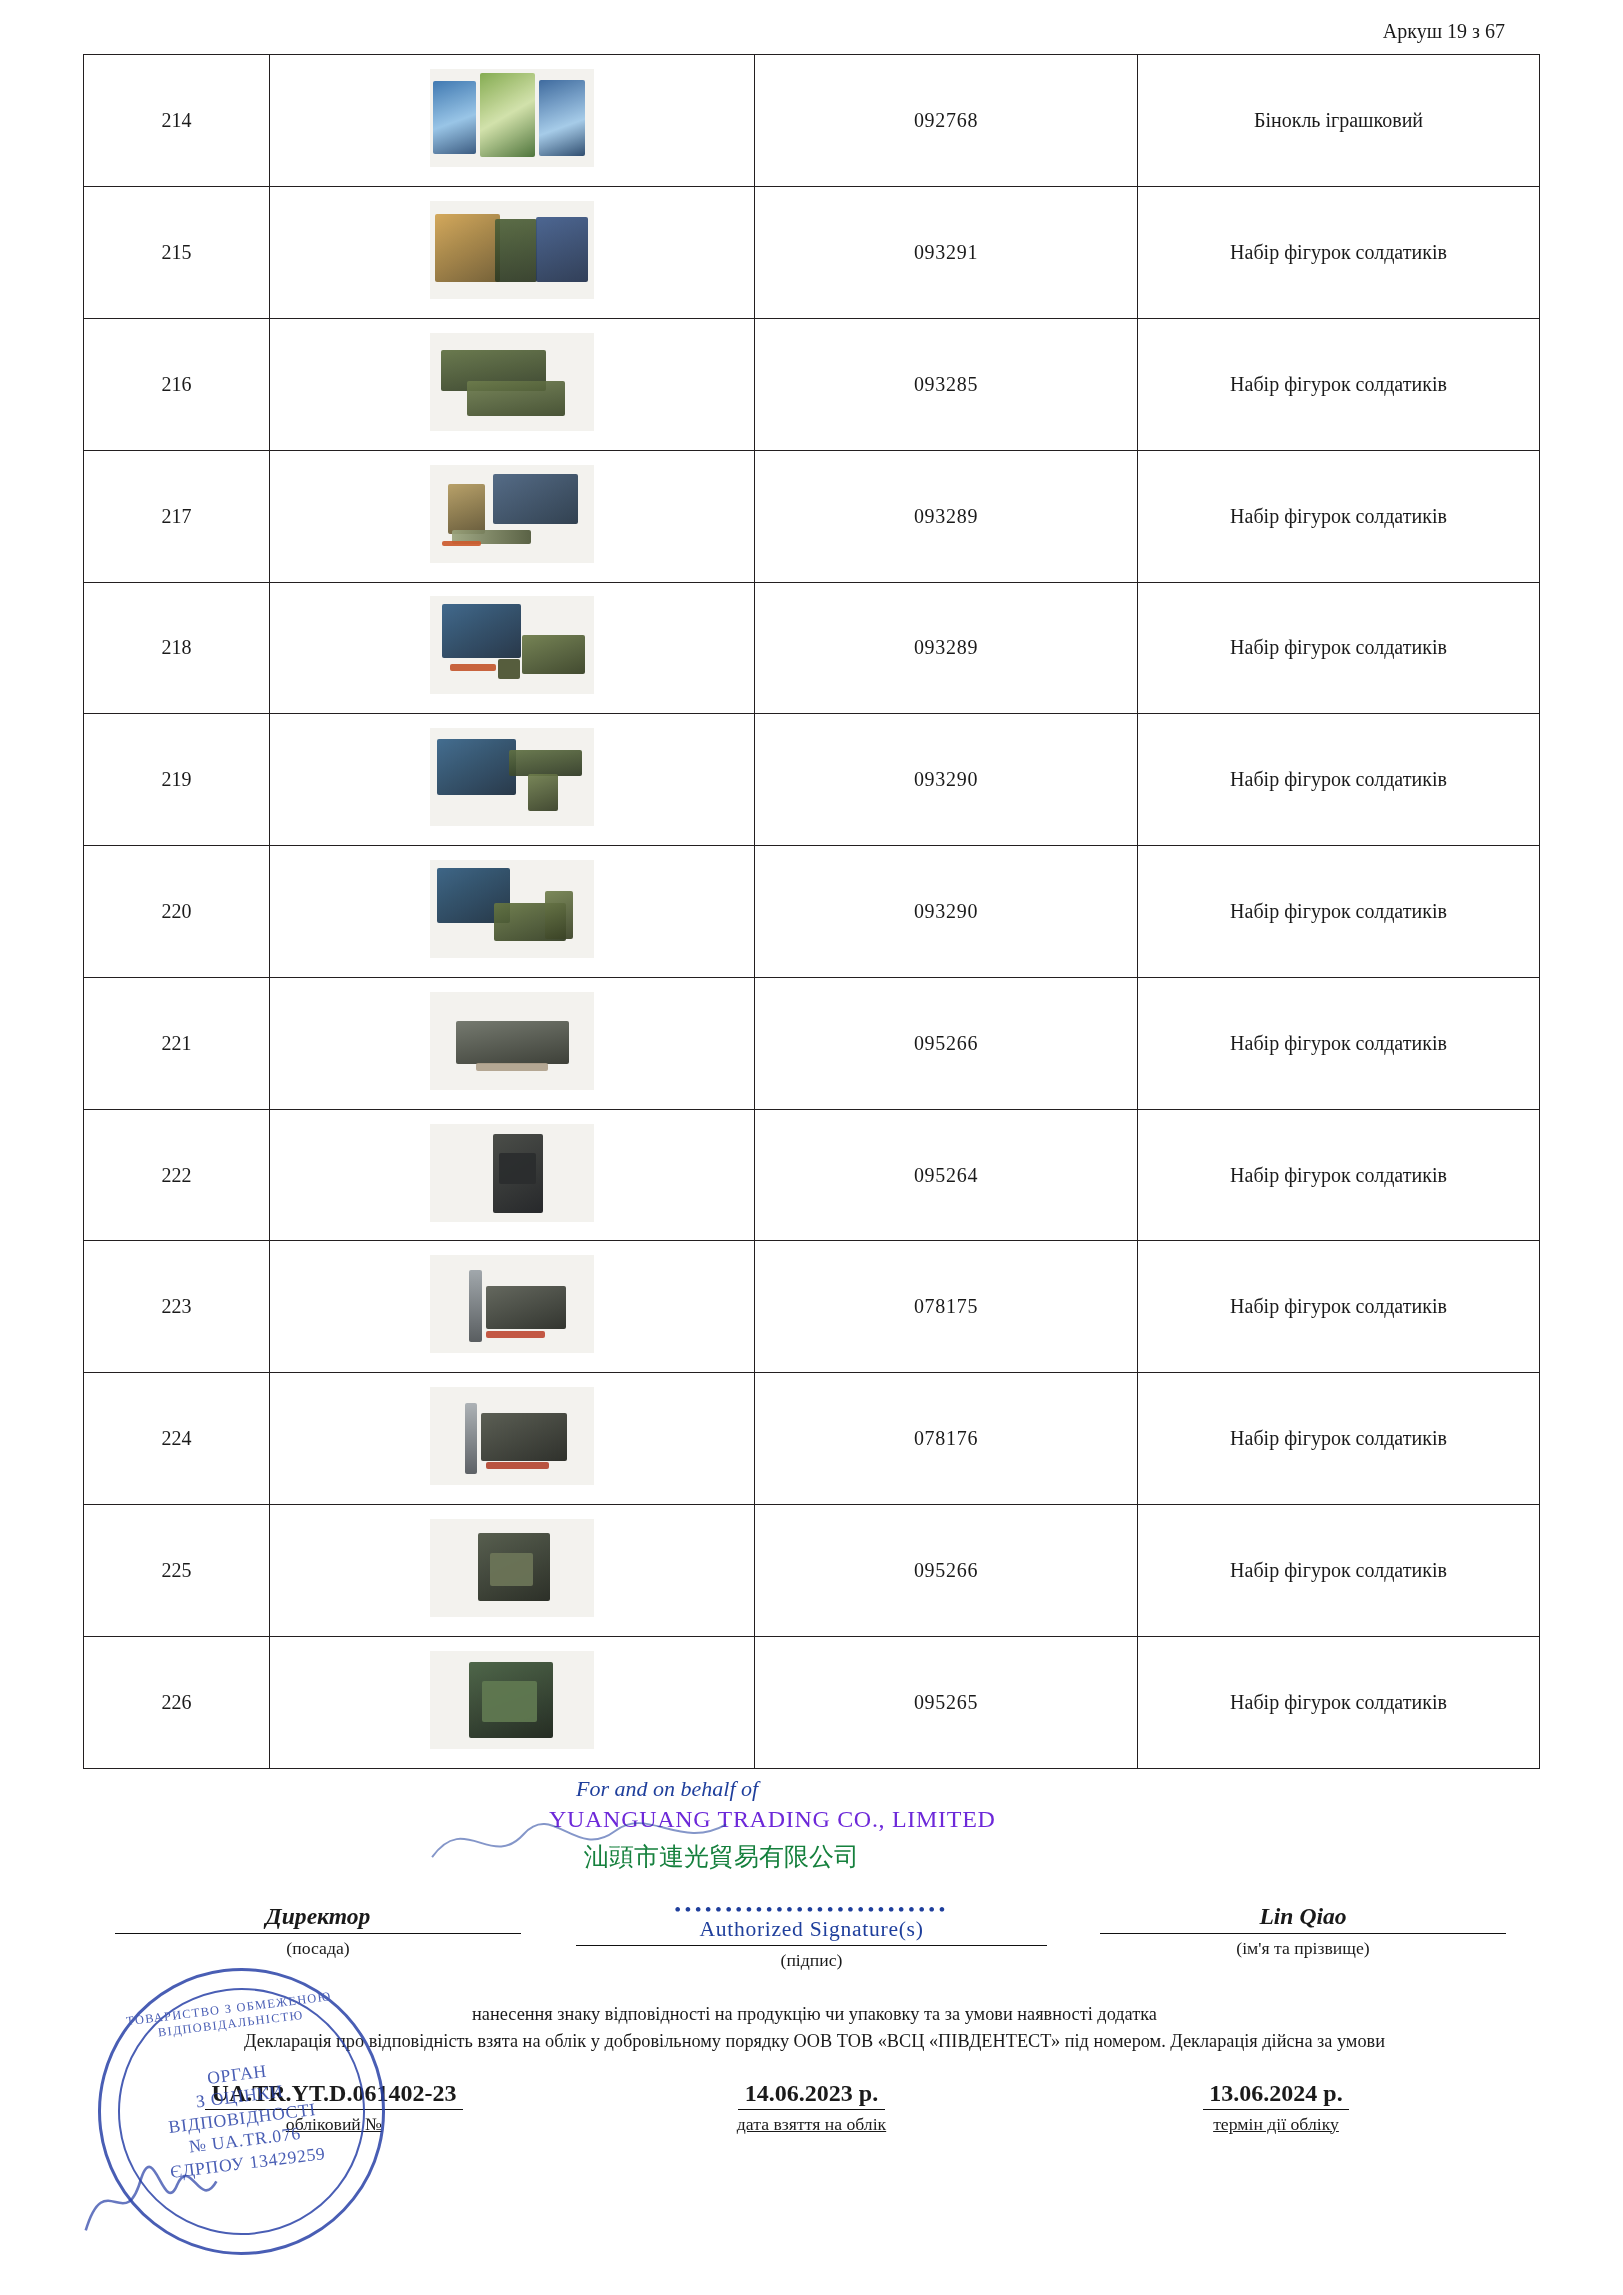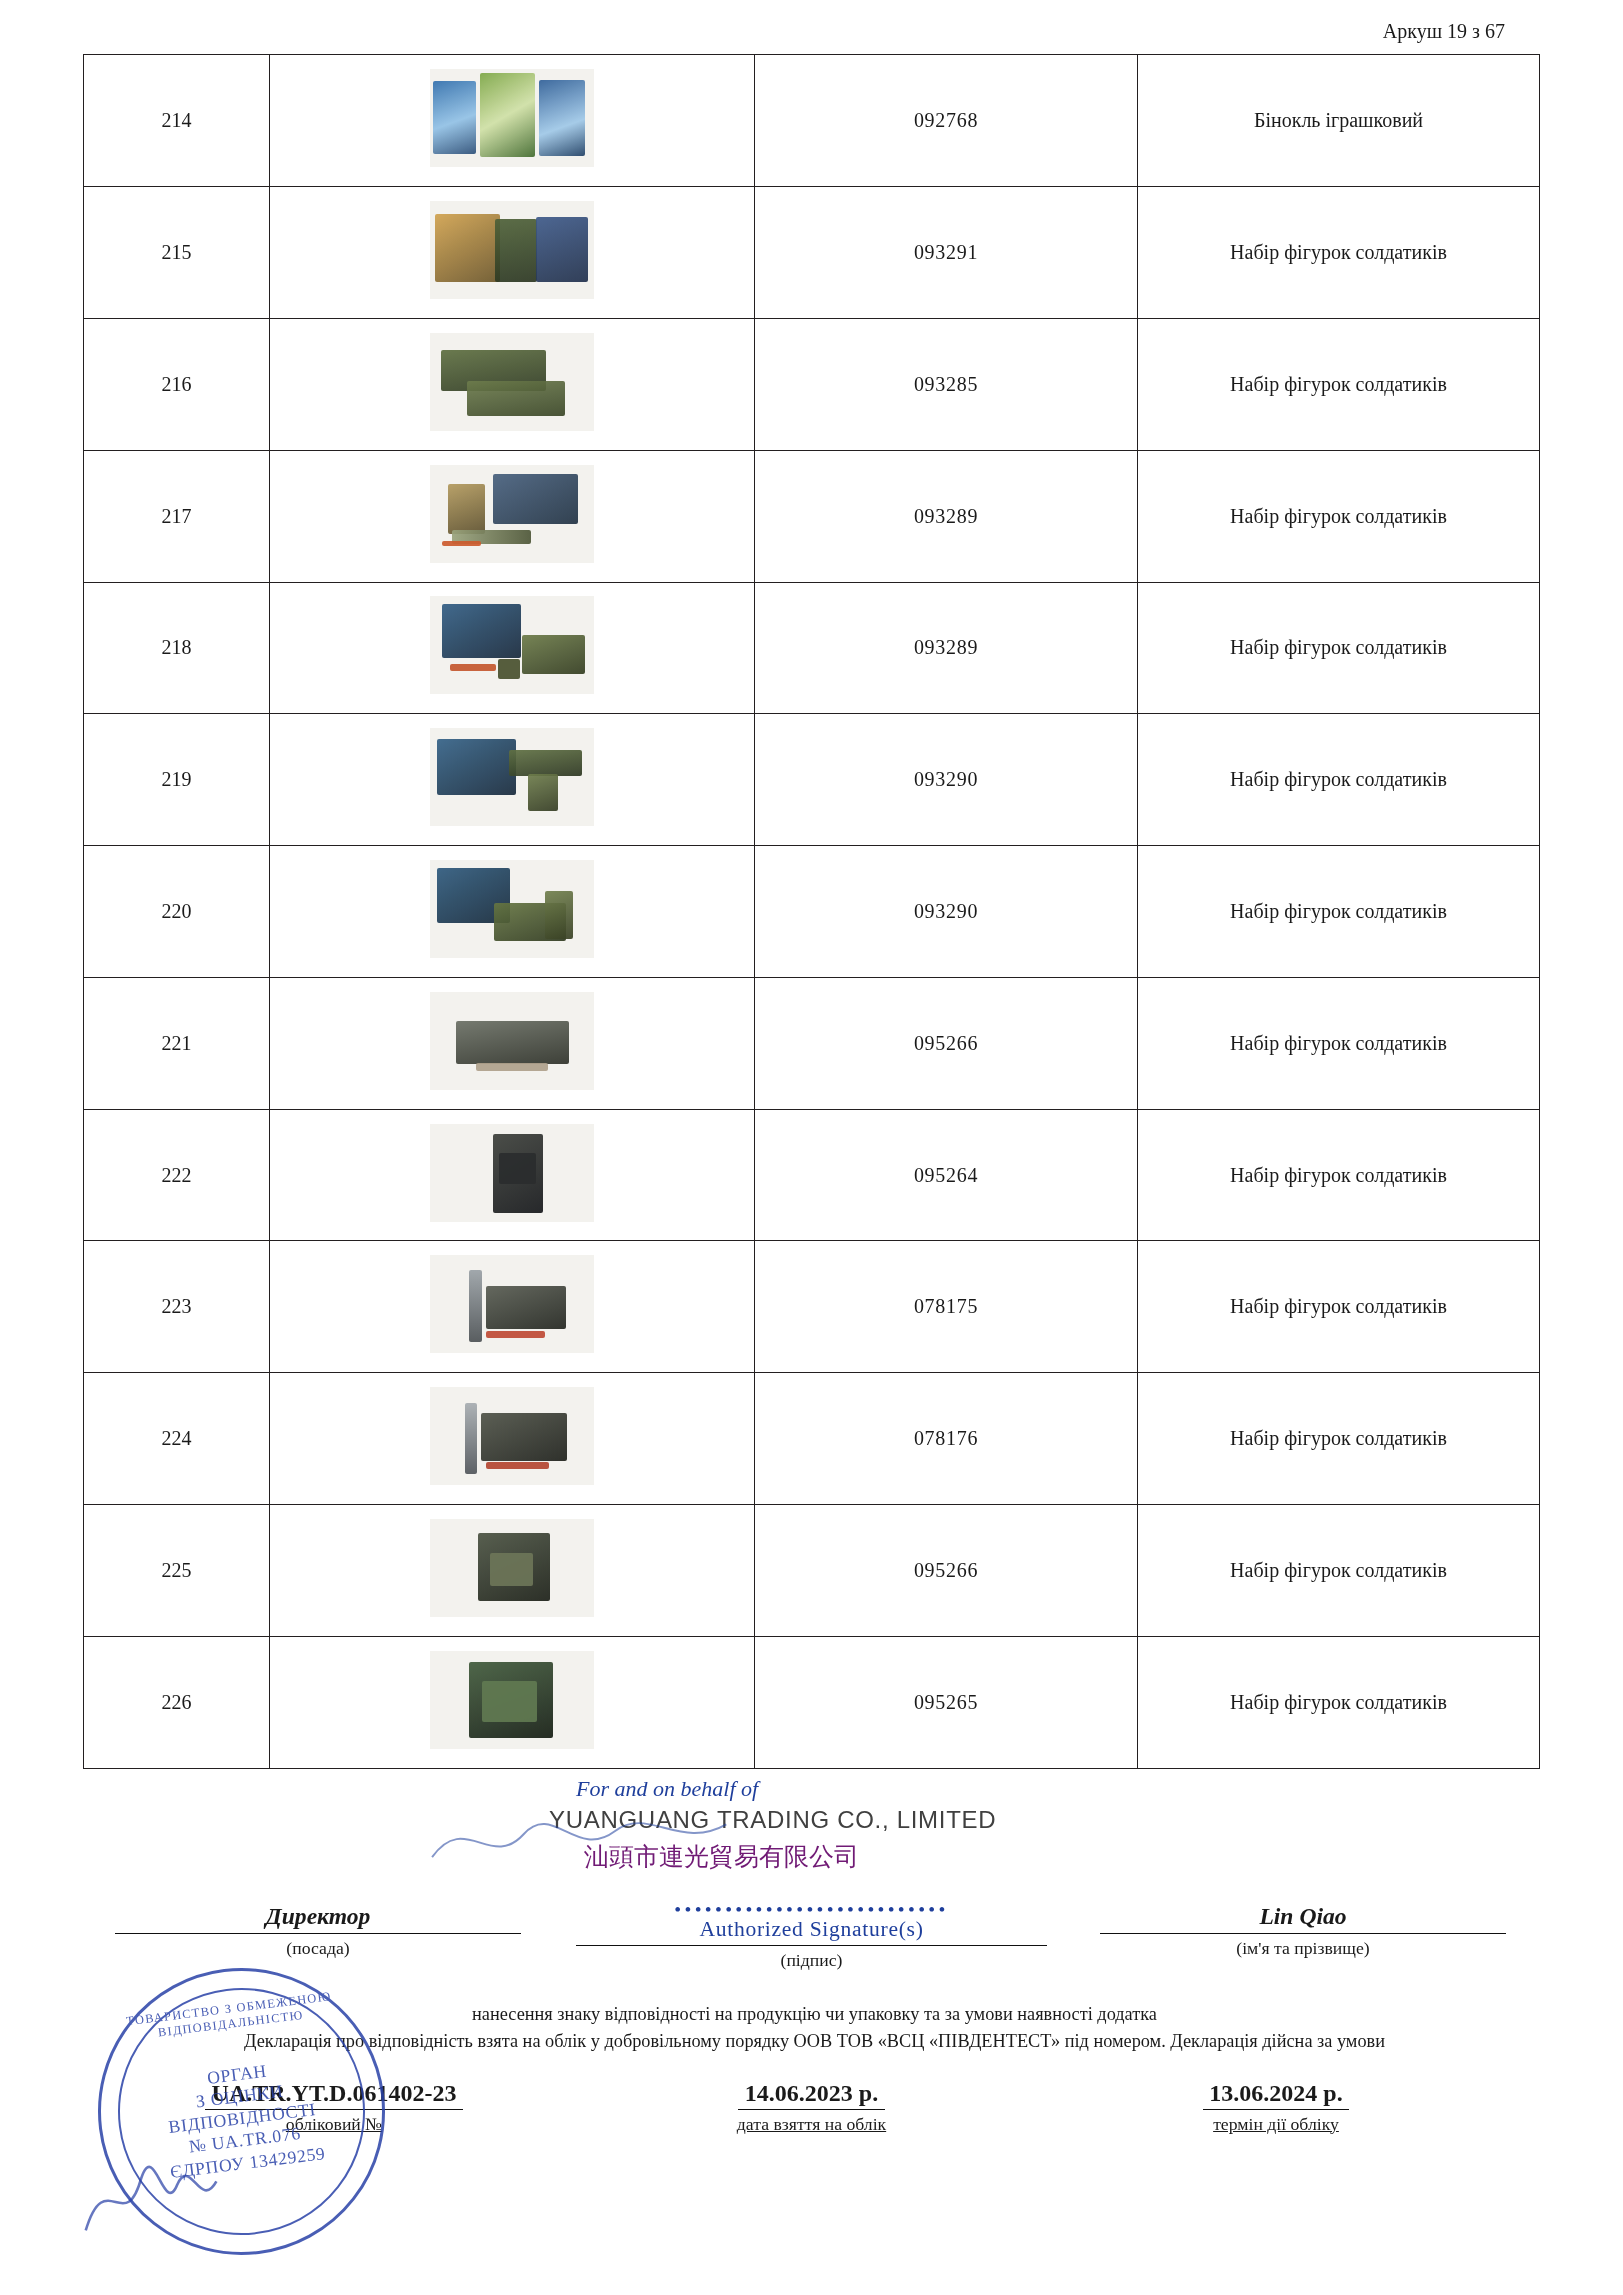--- a/index.html
+++ b/index.html
@@ -143,30 +143,30 @@
     top: 3.9px;
     color: #1f3f9c;
     font-family: "Liberation Serif", serif;
     font-style: italic;
     font-size: 22px;
   }
   .company-en {
     position: absolute;
     left: 549px;
     top: 34px;
-    color: #404040;
+    color: #6d28d9;
     font-size: 24px;
     letter-spacing: 0.7px;
-    font-family: Liberation Sans, sans-serif;
+    font-family: Liberation Serif, serif;
   }
   .company-cn {
     position: absolute;
     left: 584px;
     top: 68px;
-    color: #701a75;
+    color: #15803d;
     font-size: 25px;
     font-family: "DejaVu Sans", sans-serif;
   }
 
   .sig-row {
     position: absolute;
     top: 131px;
     left: 0;
     width: 1623px;
     height: 92px;

